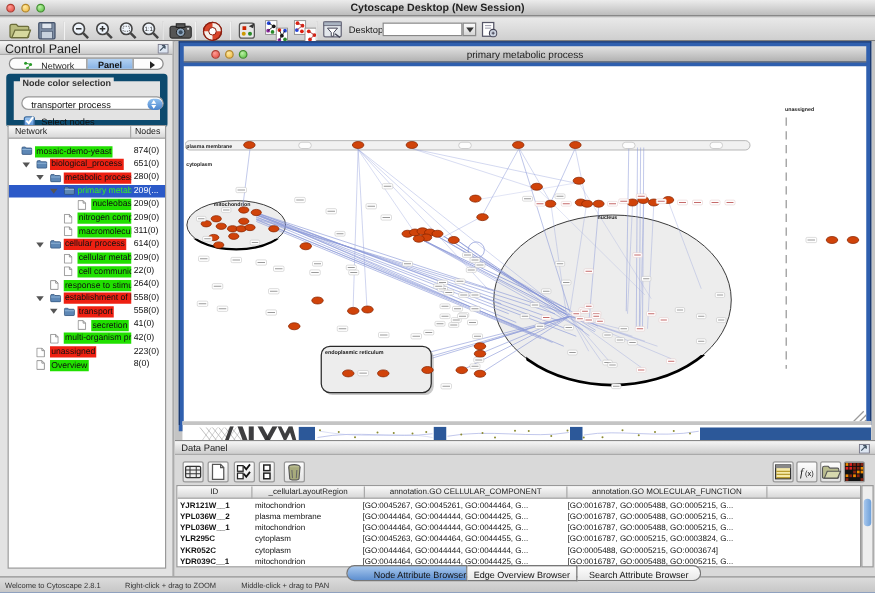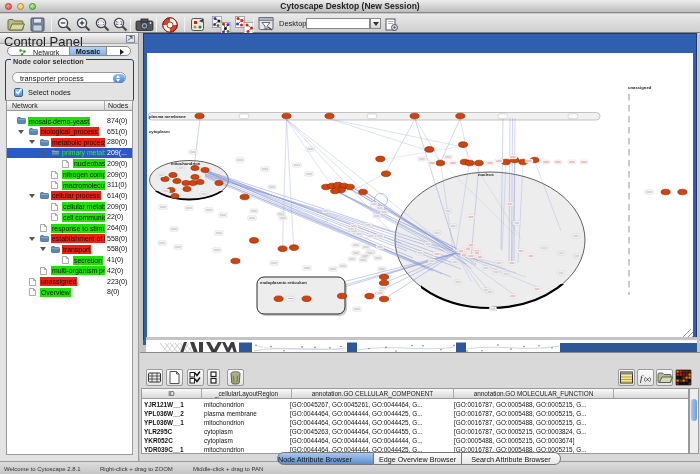--- a/index.html
+++ b/index.html
@@ -118,40 +118,40 @@
         <rect x="1" y="1" width="9" height="11" fill="#fff" stroke="#556" stroke-width="1"></rect>
         <line x1="3" y1="3.5" x2="8" y2="3.5" stroke="#99a" stroke-width="0.8"></line>
         <line x1="3" y1="5.5" x2="8" y2="5.5" stroke="#99a" stroke-width="0.8"></line>
         <circle cx="9.5" cy="9.5" r="3" fill="#cfd6e2" stroke="#445" stroke-width="0.9"></circle>
         <path d="M8.3 9.5 h2.4 M9.5 8.3 v2.4" stroke="#445" stroke-width="0.8"></path>
       </svg></div>
 </div>
 
 <div class="abs" style="left:0;top:33px;width:139px;height:428px;background:#e3e3e3;border-right:1px solid #9a9a9a">
   <div class="abs" style="left:0;top:0;width:138px;height:11px;background:linear-gradient(#f6f6f6,#cdcdcd);border-bottom:1px solid #aaa">
-    <span style="position:absolute;left:4px;top:1px;font-size:13px;color:#222">Control Panel</span>
+    <span style="position:absolute;left:4px;top:1px;font-size:10px;color:#222">Control Panel</span>
     <svg style="position:absolute;right:3px;top:1.5px" width="9" height="8" viewBox="0 0 9 8">
         <rect x="0.5" y="0.5" width="8" height="7" fill="#dde6f2" stroke="#778" stroke-width="0.8"></rect>
         <path d="M2 5.5 L6 1.5 M6 1.5 L6 4 M6 1.5 L3.5 1.5" stroke="#456" stroke-width="1"></path>
       </svg>
   </div>
 
   <div class="abs" style="left:7px;top:13px;width:124px;height:9.5px;background:#fdfdfd;border:1px solid #8a8a8a;border-radius:5px;overflow:hidden">
     <svg style="position:absolute;left:11px;top:1.5px" width="7" height="7" viewBox="0 0 7 7">
         <circle cx="1.5" cy="1.5" r="1.2" fill="#2a9a2a"></circle>
         <circle cx="5.5" cy="2.5" r="1.2" fill="#2a9a2a"></circle>
         <circle cx="3" cy="5.5" r="1.2" fill="#2a9a2a"></circle>
         <path d="M1.5 1.5 L5.5 2.5 L3 5.5" fill="none" stroke="#2a9a2a" stroke-width="0.7"></path>
       </svg>
     <span style="position:absolute;left:25px;top:0.5px;font-size:7.2px;color:#222">Network</span>
-    <div style="position:absolute;left:61px;top:0;width:38px;height:9.5px;background:linear-gradient(#b4d2f2,#7cabe2);border-left:1px solid #8a8a8a;border-right:1px solid #8a8a8a;text-align:center;font-size:7.2px;font-weight:bold;color:#111;line-height:9.5px">Mosaic</div>
+    <div style="position:absolute;left:61px;top:0;width:38px;height:9.5px;background:linear-gradient(#b4d2f2,#7cabe2);border-left:1px solid #8a8a8a;border-right:1px solid #8a8a8a;text-align:center;font-size:7.2px;font-weight:bold;color:#111;line-height:9.5px">Panel</div>
     <span style="position:absolute;left:112px;top:1.8px;width:0;height:0;border-top:3px solid transparent;border-bottom:3px solid transparent;border-left:4.5px solid #222"></span>
   </div>
 
-  <div class="abs" style="left:5px;top:26px;width:129px;height:43px;border:1px solid #0c4a6e;border-radius:3px">
+  <div class="abs" style="left:5px;top:26px;width:129px;height:43px;border:6px solid #0c4a6e;border-radius:3px">
     <span style="position:absolute;left:5px;top:-3.5px;background:#e3e3e3;font-size:7.2px;font-weight:bold;color:#333;padding:0 2px">Node color selection</span>
     <div style="position:absolute;left:6px;top:12px;width:114px;height:11px;background:#fff;border:1px solid #999;border-radius:5.5px">
       <span style="position:absolute;left:7px;top:1px;font-size:7.4px;color:#111">transporter process</span>
       <div style="position:absolute;right:0.5px;top:0.5px;width:12px;height:9px;background:linear-gradient(#8fc0f0,#4a84cc);border-radius:4.5px">
         <span style="position:absolute;left:3px;top:1px;width:0;height:0;border-left:2.8px solid transparent;border-right:2.8px solid transparent;border-bottom:3px solid #fff"></span>
         <span style="position:absolute;left:3px;top:5px;width:0;height:0;border-left:2.8px solid transparent;border-right:2.8px solid transparent;border-top:3px solid #fff"></span>
       </div>
     </div>
     <div style="position:absolute;left:8px;top:28px;width:9px;height:9px;background:linear-gradient(#9ec8f4,#5590d8);border:1px solid #37699f;border-radius:2px">
       <svg width="9" height="9" viewBox="0 0 9 9" style="position:absolute;left:-1px;top:-2px">
@@ -322,20 +322,26 @@
           <span style="position:absolute;left:33px;top:0.6px;max-width:65px;overflow:hidden;font-size:6.9px;color:#111;background:#21e000;white-space:nowrap;padding:0 1px;height:9px;line-height:9px">Overview</span>
           <span style="position:absolute;left:100px;top:0;font-size:7px;color:#111;white-space:nowrap">8(0)</span>
         </div>
     </div>
   </div>
 </div>
 
 <div class="abs" style="left:140px;top:33px;width:560px;height:428px;background:#c4c4c4"></div>
 
 <div class="abs" style="left:143px;top:33px;width:554px;height:307px;background:#2f5fae;border:1px solid #1c3a70;border-bottom:none">
+  <div class="abs" style="left:3px;top:3px;width:546px;height:13px;background:linear-gradient(#e2e2e2,#b2b2b2);border-bottom:1px solid #777">
+    <div class="abs" style="left:22px;top:3px;width:7px;height:7px;border-radius:50%;background:radial-gradient(circle at 35% 30%,#ff9d96,#e8473c);border:0.5px solid #b03a30"></div>
+    <div class="abs" style="left:33px;top:3px;width:7px;height:7px;border-radius:50%;background:radial-gradient(circle at 35% 30%,#ffe9a0,#f0b83c);border:0.5px solid #b5882a"></div>
+    <div class="abs" style="left:44px;top:3px;width:7px;height:7px;border-radius:50%;background:radial-gradient(circle at 35% 30%,#bdf0a8,#57c43e);border:0.5px solid #3f8f2d"></div>
+    <div class="abs" style="left:0;top:2px;width:546px;text-align:center;font-size:8px;color:#222">primary metabolic process</div>
+  </div>
   <div class="abs" style="left:3px;top:19px;width:546px;height:288px;background:#fff;overflow:hidden">
     <svg width="546" height="285" viewBox="147 52 546 285" style="position:absolute;left:1px;top:0">
         <rect x="147" y="111.5" width="452" height="7.5" rx="3.7" fill="#f1f1f1" stroke="#a0a0a0" stroke-width="0.6"></rect>
         <rect x="238" y="112.8" width="10" height="5" rx="2.4" fill="#fdfdfd" stroke="#b5b5b5" stroke-width="0.5"></rect>
         <rect x="366" y="112.8" width="10" height="5" rx="2.4" fill="#fdfdfd" stroke="#b5b5b5" stroke-width="0.5"></rect>
         <rect x="497" y="112.8" width="10" height="5" rx="2.4" fill="#fdfdfd" stroke="#b5b5b5" stroke-width="0.5"></rect>
         <rect x="567" y="112.8" width="10" height="5" rx="2.4" fill="#fdfdfd" stroke="#b5b5b5" stroke-width="0.5"></rect>
         <ellipse cx="188" cy="179" rx="39.5" ry="19.5" fill="#ededed" stroke="#3a3a3a" stroke-width="0.8"></ellipse>
         <clipPath id="mitobot">
           <rect x="153" y="190" width="72" height="12"></rect>
@@ -968,20 +974,27 @@
       <circle cx="336" cy="8.8" r="0.8" fill="#8a8a30"></circle>
       <circle cx="352" cy="3.1" r="0.8" fill="#8a8a30"></circle>
       <circle cx="365" cy="7.1" r="0.8" fill="#8a8a30"></circle>
       <circle cx="378" cy="4.6" r="0.8" fill="#8a8a30"></circle>
       <circle cx="393" cy="3.7" r="0.8" fill="#8a8a30"></circle>
       <circle cx="406" cy="5.7" r="0.8" fill="#8a8a30"></circle>
     </svg></div>
 <div class="abs" style="left:143px;top:340px;width:3px;height:5px;background:#2f5fae"></div>
 
 <div class="abs" style="left:140px;top:352px;width:560px;height:109px;background:#d9d9d9;border-top:1px solid #888">
+  <div class="abs" style="left:0;top:0;width:560px;height:11px;background:linear-gradient(#f6f6f6,#cdcdcd);border-bottom:1px solid #aaa">
+    <span style="position:absolute;left:5px;top:1px;font-size:7.5px;color:#222">Data Panel</span>
+    <svg style="position:absolute;right:4px;top:1.5px" width="9" height="8" viewBox="0 0 9 8">
+        <rect x="0.5" y="0.5" width="8" height="7" fill="#dde6f2" stroke="#778" stroke-width="0.8"></rect>
+        <path d="M2 5.5 L6 1.5 M6 1.5 L6 4 M6 1.5 L3.5 1.5" stroke="#456" stroke-width="1"></path>
+      </svg>
+  </div>
   <div class="abs" style="left:0;top:11px;width:560px;height:24px">
     <div style="position:absolute;left:6px;top:5px;width:17px;height:17px;background:linear-gradient(#fdfdfd,#e3e3e3);border:1px solid #9a9a9a;border-radius:2px"><svg width="15" height="15" viewBox="0 0 15 15">
           <rect x="1.5" y="3" width="12" height="9" rx="1" fill="#eee" stroke="#333" stroke-width="1"></rect>
           <line x1="1.5" y1="6" x2="13.5" y2="6" stroke="#333" stroke-width="0.8"></line>
           <line x1="1.5" y1="9" x2="13.5" y2="9" stroke="#333" stroke-width="0.8"></line>
           <line x1="5" y1="3" x2="5" y2="12" stroke="#333" stroke-width="0.8"></line>
           <line x1="10" y1="3" x2="10" y2="12" stroke="#333" stroke-width="0.8"></line>
         </svg></div>
       <div style="position:absolute;left:26px;top:5px;width:17px;height:17px;background:linear-gradient(#fdfdfd,#e3e3e3);border:1px solid #9a9a9a;border-radius:2px"><svg width="15" height="15" viewBox="0 0 15 15">
           <path d="M3 1.5 L9.5 1.5 L12 4 L12 13.5 L3 13.5 Z" fill="#fff" stroke="#555" stroke-width="1"></path>
@@ -1086,21 +1099,21 @@
         <div style="position:absolute;left:62px;top:0;width:246px;font-size:6.4px;font-weight:normal;line-height:9px;color:#111;white-space:nowrap;overflow:hidden">mitochondrion</div>
         <div style="position:absolute;left:148px;top:0;width:322px;font-size:6.4px;font-weight:normal;line-height:9px;color:#111;white-space:nowrap;overflow:hidden">[GO:0044464, GO:0044444, GO:0044425, G...</div>
         <div style="position:absolute;left:312px;top:0;width:396px;font-size:6.4px;font-weight:normal;line-height:9px;color:#111;white-space:nowrap;overflow:hidden">[GO:0016787, GO:0005488, GO:0005215, G...</div>
       </div>
   </div>
   <div class="abs" style="left:549px;top:35px;width:10px;height:66px;background:#eee;border:1px solid #999">
     <div style="position:absolute;left:1px;top:10px;width:6px;height:22px;background:linear-gradient(90deg,#a8c8ee,#6d9fd8);border-radius:3px"></div>
   </div>
 
   <div class="abs" style="left:137px;top:99px;width:284px;height:14px;font-size:7.2px;z-index:5">
-    <div style="position:absolute;left:0;top:0;width:97px;height:13px;background:linear-gradient(#a8c8ee,#5d8fd0);border:1px solid #777;border-radius:7px 0 0 7px;text-align:left;line-height:13px;color:#111">Node Attribute Browser</div>
+    <div style="position:absolute;left:0;top:0;width:97px;height:13px;background:linear-gradient(#a8c8ee,#5d8fd0);border:1px solid #777;border-radius:7px 0 0 7px;text-align:right;line-height:13px;color:#111">Node Attribute Browser</div>
     <div style="position:absolute;left:97px;top:0;width:88px;height:13px;background:linear-gradient(#fdfdfd,#e8e8e8);border:1px solid #777;border-left:none;text-align:center;line-height:13px;color:#111">Edge Overview Browser</div>
     <div style="position:absolute;left:185px;top:0;width:99px;height:13px;background:linear-gradient(#fdfdfd,#e8e8e8);border:1px solid #777;border-left:none;border-radius:0 7px 7px 0;text-align:center;line-height:13px;color:#111">Search Attribute Browser</div>
   </div>
 </div>
 
 <div class="abs" style="left:0;top:461px;width:700px;height:13px;background:linear-gradient(#dcdcdc,#c6c6c6);border-top:1px solid #999">
   <span style="position:absolute;left:4px;top:4px;font-size:6px;color:#333">Welcome to Cytoscape 2.8.1</span>
   <span style="position:absolute;left:100px;top:4px;font-size:6px;color:#333">Right-click + drag to ZOOM</span>
   <span style="position:absolute;left:193px;top:4px;font-size:6px;color:#333">Middle-click + drag to PAN</span>
 </div>

